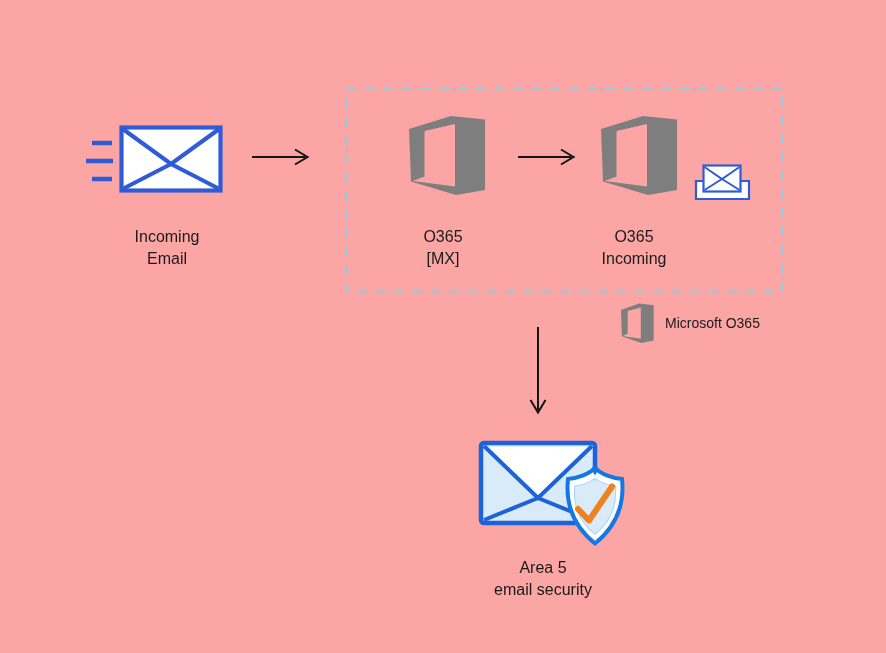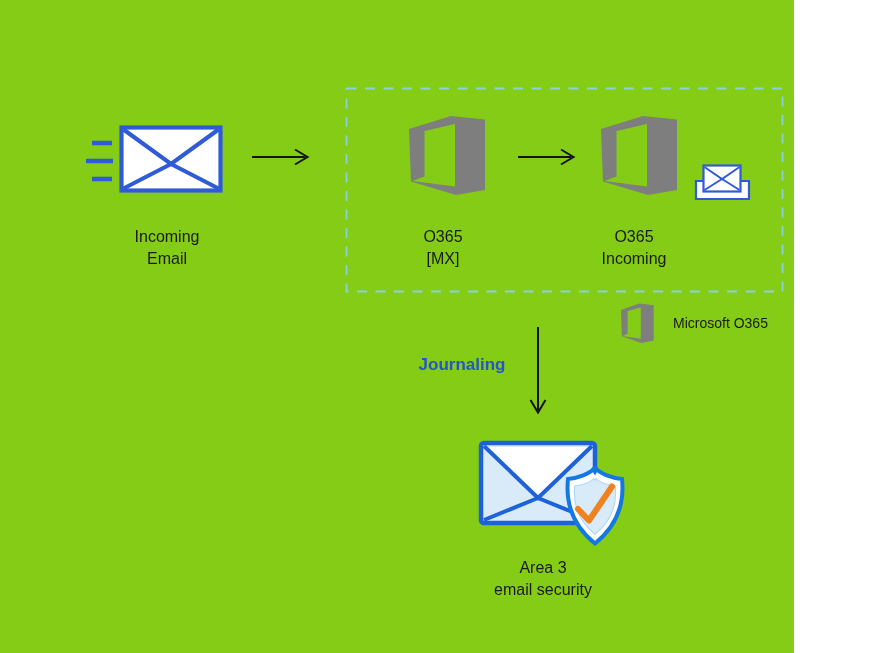--- a/index.html
+++ b/index.html
@@ -3,23 +3,23 @@
 <meta charset="utf-8">
 <style>
   html, body {
     margin: 0;
     padding: 0;
     background: #ffffff;
     font-family: "Liberation Sans", sans-serif;
   }
   .stage {
     position: relative;
-    width: 794px;
+    width: 886px;
     height: 653px;
-    background: #84cc16;
+    background: #fca5a5;
     overflow: hidden;
   }
   svg.layer {
     position: absolute;
     left: 0; top: 0;
     width: 886px;
     height: 653px;
   }
   
   .env-stroke   { stroke: var(--envelope_blue); fill: none; }
@@ -45,21 +45,20 @@
     color: var(--text_color);
     font-size: 16px;
     line-height: 22px;
   }
   .legend-label {
     position: absolute;
     left: 665px;
     top: 315px;
     font-size: 14px;
     color: var(--text_color);
-    margin-left: 8px;
   }
   .journaling-label {
     position: absolute;
     left: 382px;
     top: 355px;
     width: 160px;
     text-align: center;
     font-size: 17px;
     font-weight: 700;
     color: var(--journaling_blue);
@@ -152,20 +151,19 @@
     <span>[MX]</span>
   </div>
 
   <div class="node-label" style="left:564px; top:226px; width:140px;">
     <span>O365</span><br>
     <span>Incoming</span>
   </div>
 
   <div class="legend-label">Microsoft O365</div>
 
-  <div class="journaling-label">Journaling</div>
 
   <div class="node-label" style="left:453px; top:557px; width:180px;">
-    <span>Area 3</span><br>
+    <span>Area 5</span><br>
     <span>email security</span>
   </div>
 
 </div>
 
 </body></html>

